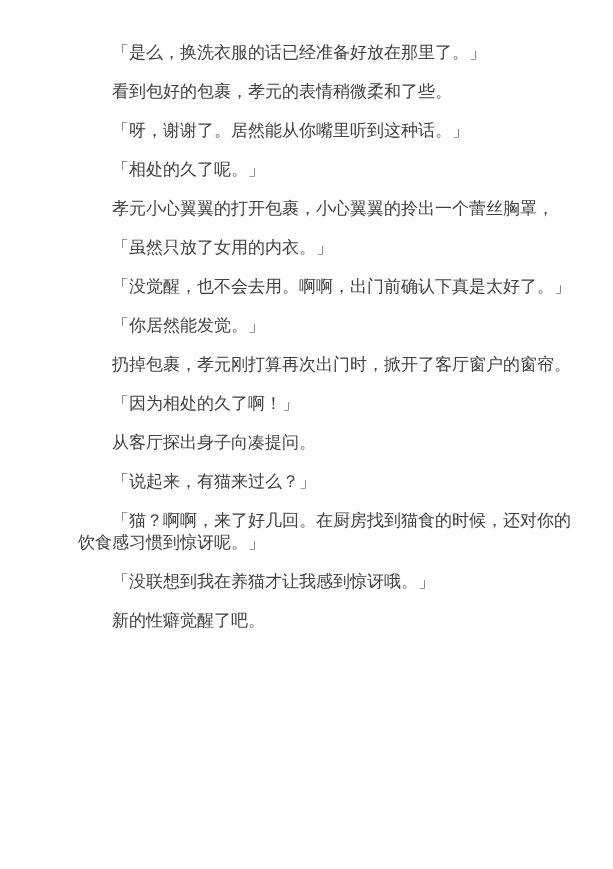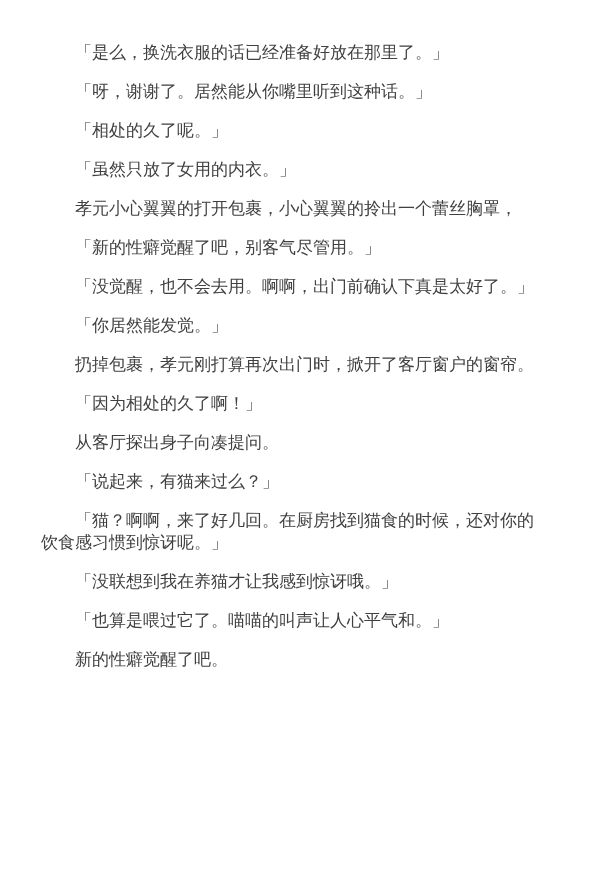--- a/index.html
+++ b/index.html
@@ -15,44 +15,44 @@
     box-sizing: border-box;
     padding: 42px 0 0 41px;
     overflow: hidden;
   }
   .text-block {
     width: 505px;
     font-family: Liberation Sans, sans-serif;
     font-size: 17px;
     line-height: 22px;
     color: #404040;
+    margin-left: 37px;
   }
   .text-block p {
     margin: 0 0 17px 0;
     text-indent: 2em;
     text-align: left;
     word-break: normal;
     overflow-wrap: break-word;
   }
 </style>
 </head>
 <body>
 
 <div class="page" style="background: rgb(255, 255, 255);">
   <div class="text-block" style="color: rgb(64, 64, 64);">
       <p>「是么，换洗衣服的话已经准备好放在那里了。」</p>
+      <p>看到包好的包裹，孝元的表情稍微柔和了些。</p>
       <p>「呀，谢谢了。居然能从你嘴里听到这种话。」</p>
       <p>「相处的久了呢。」</p>
+      <p>孝元小心翼翼的打开包裹，小心翼翼的拎出一个蕾丝胸罩，</p>
       <p>「虽然只放了女用的内衣。」</p>
-      <p>孝元小心翼翼的打开包裹，小心翼翼的拎出一个蕾丝胸罩，</p>
-      <p>「新的性癖觉醒了吧，别客气尽管用。」</p>
       <p>「没觉醒，也不会去用。啊啊，出门前确认下真是太好了。」</p>
       <p>「你居然能发觉。」</p>
       <p>扔掉包裹，孝元刚打算再次出门时，掀开了客厅窗户的窗帘。</p>
       <p>「因为相处的久了啊！」</p>
       <p>从客厅探出身子向凑提问。</p>
       <p>「说起来，有猫来过么？」</p>
       <p>「猫？啊啊，来了好几回。在厨房找到猫食的时候，还对你的饮食感习惯到惊讶呢。」</p>
       <p>「没联想到我在养猫才让我感到惊讶哦。」</p>
-      <p>「也算是喂过它了。喵喵的叫声让人心平气和。」</p>
       <p>新的性癖觉醒了吧。</p>
     </div>
 </div>
 
 </body></html>

